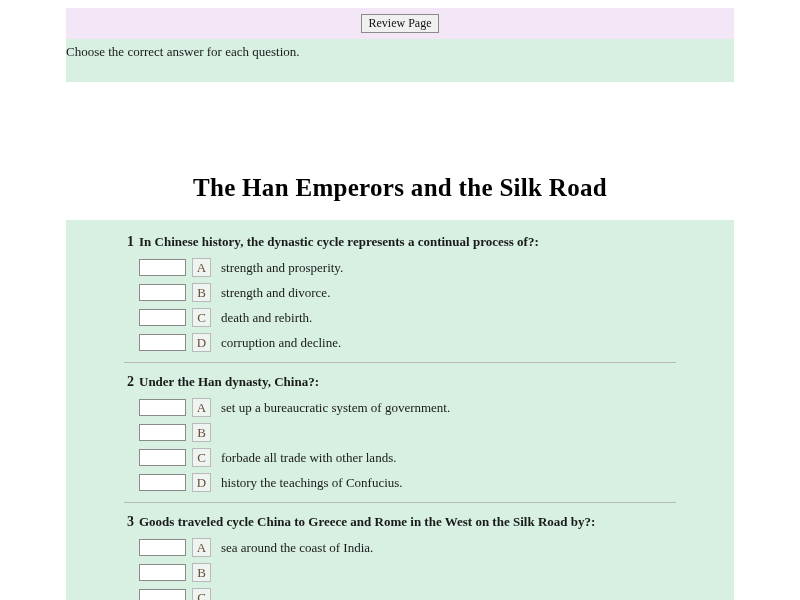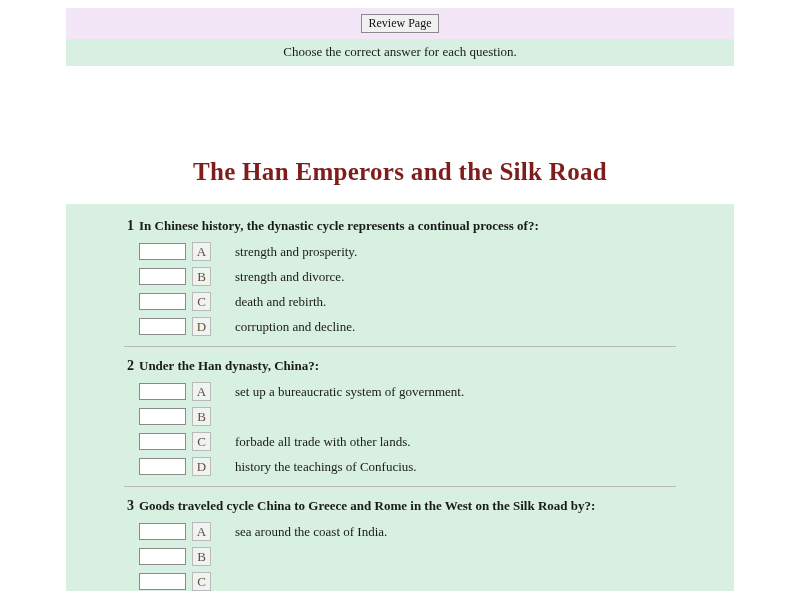--- a/index.html
+++ b/index.html
@@ -41,39 +41,39 @@
     border: 1px solid #8a8a8a;
     border-radius: 0;
     padding: 1px 7px 2px 7px;
     line-height: 14px;
     cursor: pointer;
   }
 
   
   .instruction-bar {
     background: #d7f0e2;
-    text-align: center;
-    font-size: 13px;
-    color: #1a1a1a;
-    padding: 5px 0 6px 0;
+    text-align: left;
+    font-size: 13px;
+    color: #1a1a1a;
+    padding: 5px 0 22px 0;
   }
 
   
   .spacer {
     height: 92px;
     background: #ffffff;
   }
 
   
   .quiz-title {
     text-align: center;
     font-family: "Liberation Serif", serif;
     font-size: 25px;
     font-weight: bold;
-    color: #7f1d1d;
+    color: #000000;
     letter-spacing: 0.3px;
     padding: 0 0 18px 0;
     background: #ffffff;
   }
 
   
   .questions {
     background: #d7f0e2;
     padding: 14px 0 0 0;
   }
@@ -132,21 +132,21 @@
     display: flex;
     align-items: center;
     justify-content: center;
     margin-left: 6px;
     box-sizing: border-box;
   }
 
   .choice-text {
     font-size: 13px;
     color: #1a1a1a;
-    margin-left: 24px;
+    margin-left: 10px;
   }
 
   .q-divider {
     height: 1px;
     background: #b8b8b8;
     margin: 10px 58px 11px 58px;
   }
 </style>
 </head>
 <body>

